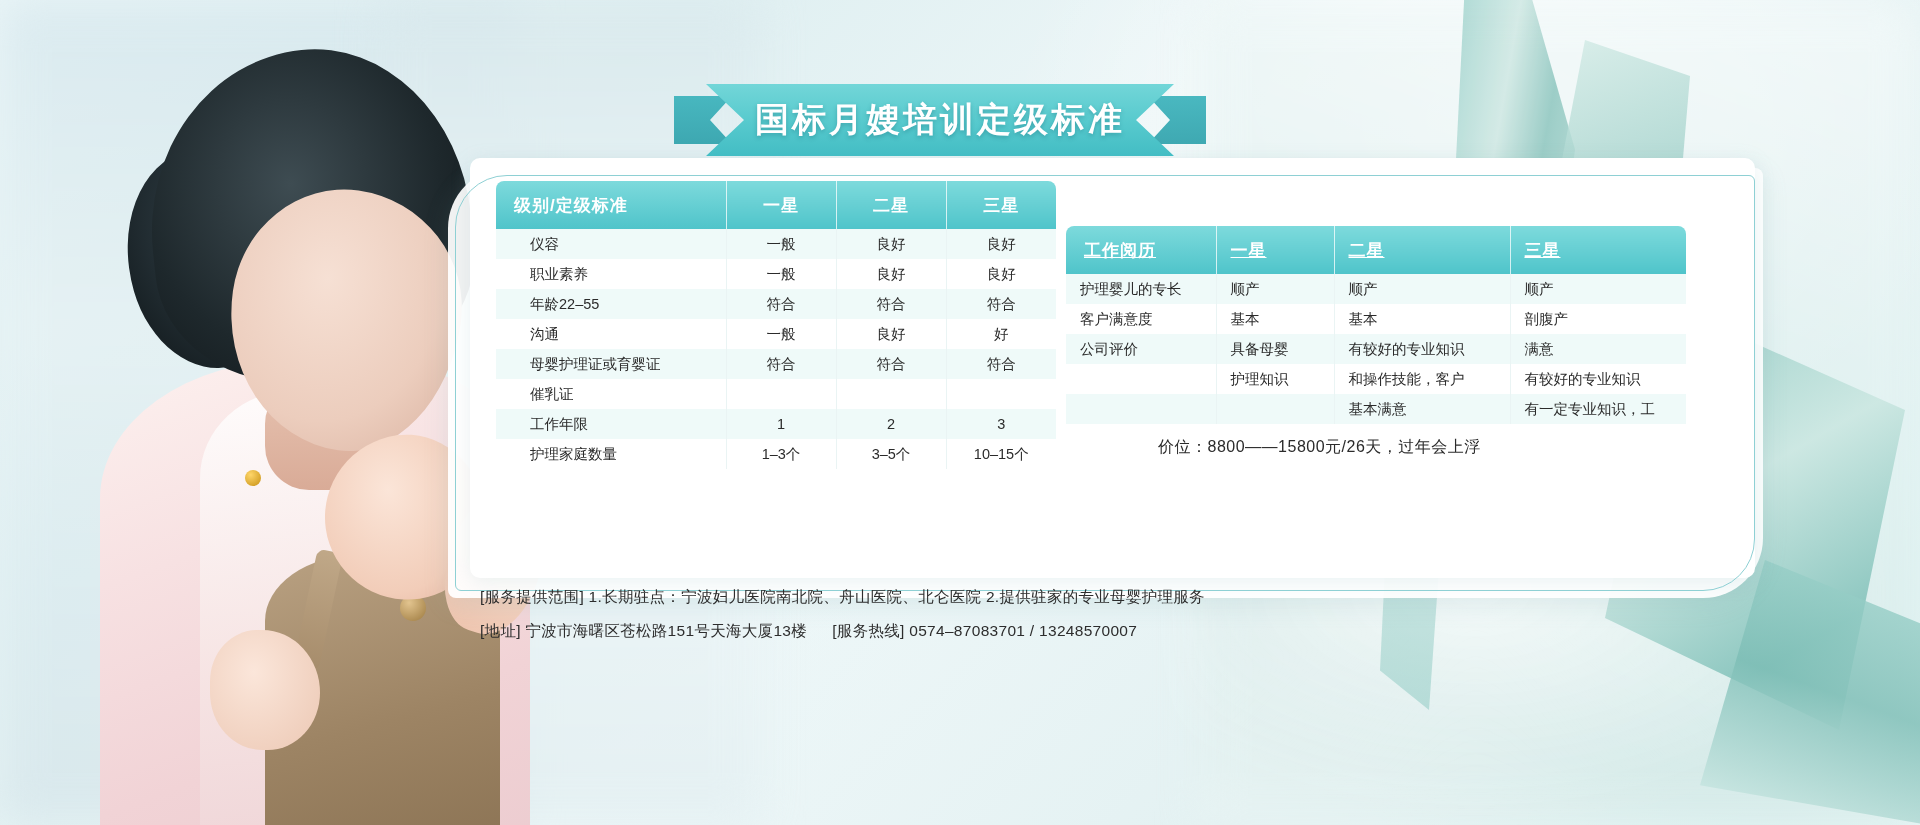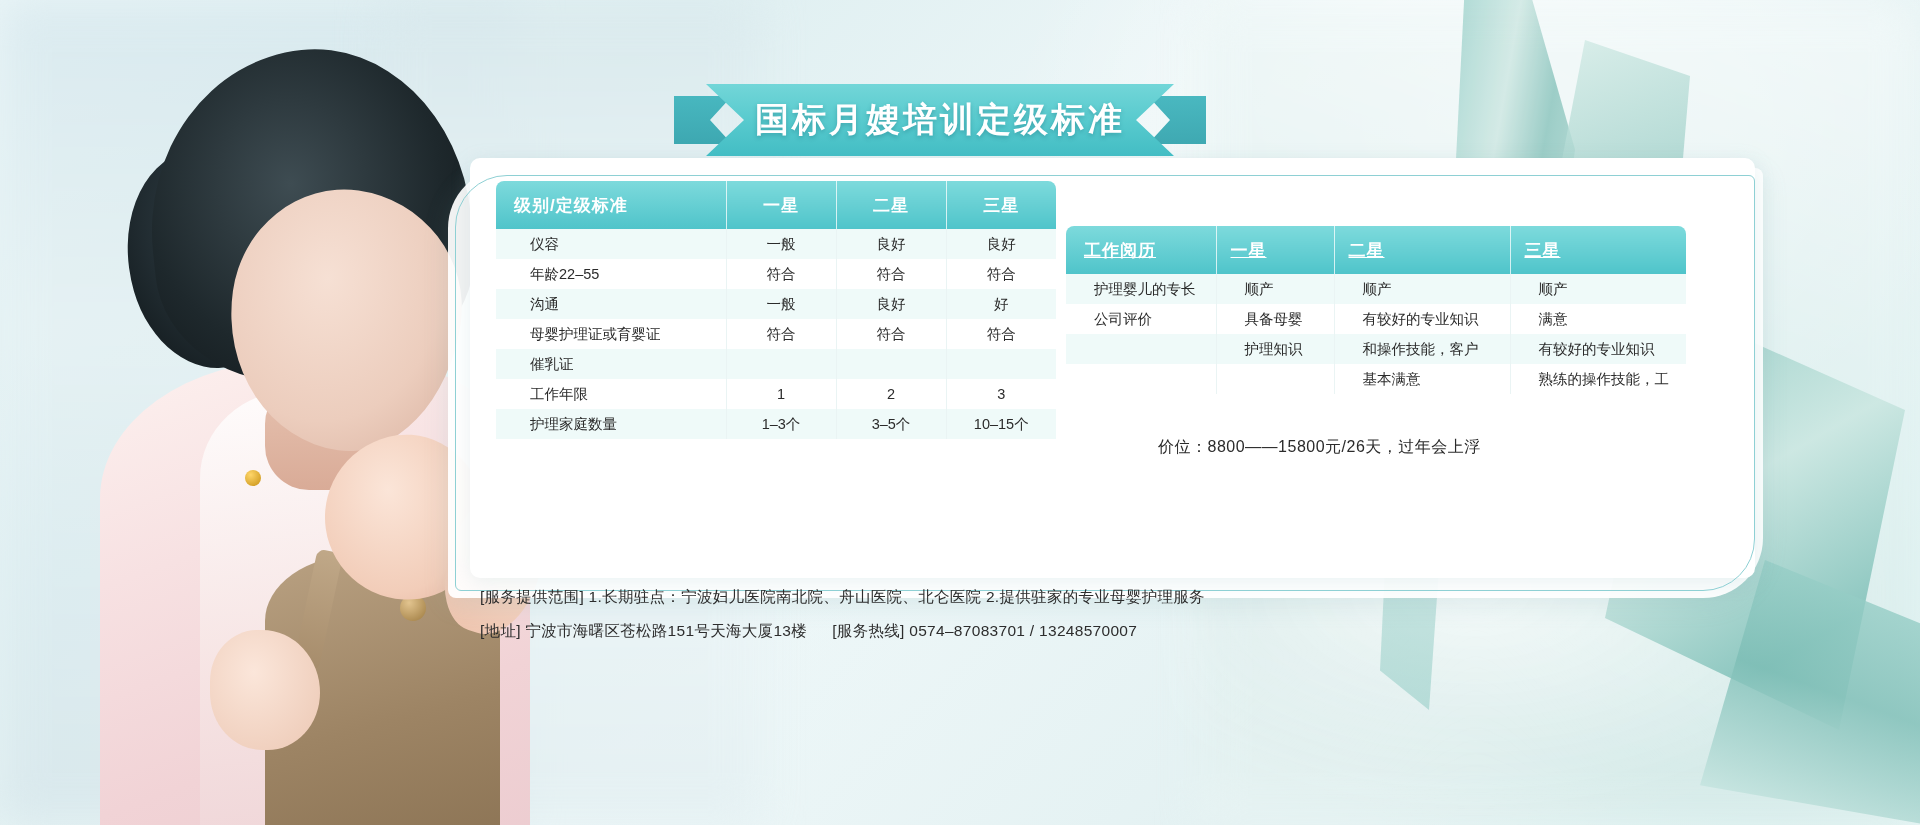--- a/index.html
+++ b/index.html
@@ -205,21 +205,21 @@
   tbody td:last-child { border-right:none; }
   tbody td.lbl { text-align:left; padding-left:34px; }
   tbody tr:nth-child(odd)  td { background:#effaf9; }
   tbody tr:nth-child(even) td { background:#ffffff; }
 
   
   .tbl-right col.c1 { width:150px; }
   .tbl-right col.c2 { width:118px; }
   .tbl-right col.c3 { width:176px; }
   .tbl-right col.c4 { width:176px; }
-  .tbl-right tbody td { text-align:left; padding-left:28px; height:30px; }
+  .tbl-right tbody td { text-align:left; padding-left:14px; height:30px; }
   .tbl-right thead th { text-align:left; padding-left:14px;text-decoration:underline; }
   .tbl-right thead th:first-child { padding-left:18px; }
 
   .tbl-left col.c1 { width:230px; }
   .tbl-left col.c2 { width:110px; }
   .tbl-left col.c3 { width:110px; }
   .tbl-left col.c4 { width:110px; }
 
   .price-row {
     position:absolute; left:1158px; top:437px; width:598px;
@@ -293,20 +293,26 @@
         </tr>
       </thead>
       <tbody>
         <tr>
           <td class="lbl">仪容</td>
           <td>一般</td>
           <td>良好</td>
           <td>良好</td>
         </tr>
         <tr>
+          <td class="lbl">职业素养</td>
+          <td>一般</td>
+          <td>良好</td>
+          <td>良好</td>
+        </tr>
+        <tr>
           <td class="lbl">年龄22–55</td>
           <td>符合</td>
           <td>符合</td>
           <td>符合</td>
         </tr>
         <tr>
           <td class="lbl">沟通</td>
           <td>一般</td>
           <td>良好</td>
           <td>好</td>
@@ -354,36 +360,42 @@
         </tr>
       </thead>
       <tbody>
         <tr>
           <td>护理婴儿的专长</td>
           <td>顺产</td>
           <td>顺产</td>
           <td>顺产</td>
         </tr>
         <tr>
+          <td>客户满意度</td>
+          <td>基本</td>
+          <td>基本</td>
+          <td>剖腹产</td>
+        </tr>
+        <tr>
           <td>公司评价</td>
           <td>具备母婴</td>
           <td>有较好的专业知识</td>
           <td>满意</td>
         </tr>
         <tr>
           <td></td>
           <td>护理知识</td>
           <td>和操作技能，客户</td>
           <td>有较好的专业知识</td>
         </tr>
         <tr>
           <td></td>
           <td></td>
           <td>基本满意</td>
-          <td>熟练的操作技能，工</td>
+          <td>有一定专业知识，工</td>
         </tr>
       </tbody>
     </table>
   </div>
 
   <div class="price-row">价位：8800——15800元/26天，过年会上浮</div>
 
   <div class="footnotes">
     <div>[服务提供范围] 1.长期驻点：宁波妇儿医院南北院、舟山医院、北仑医院  2.提供驻家的专业母婴护理服务</div>
     <div>

